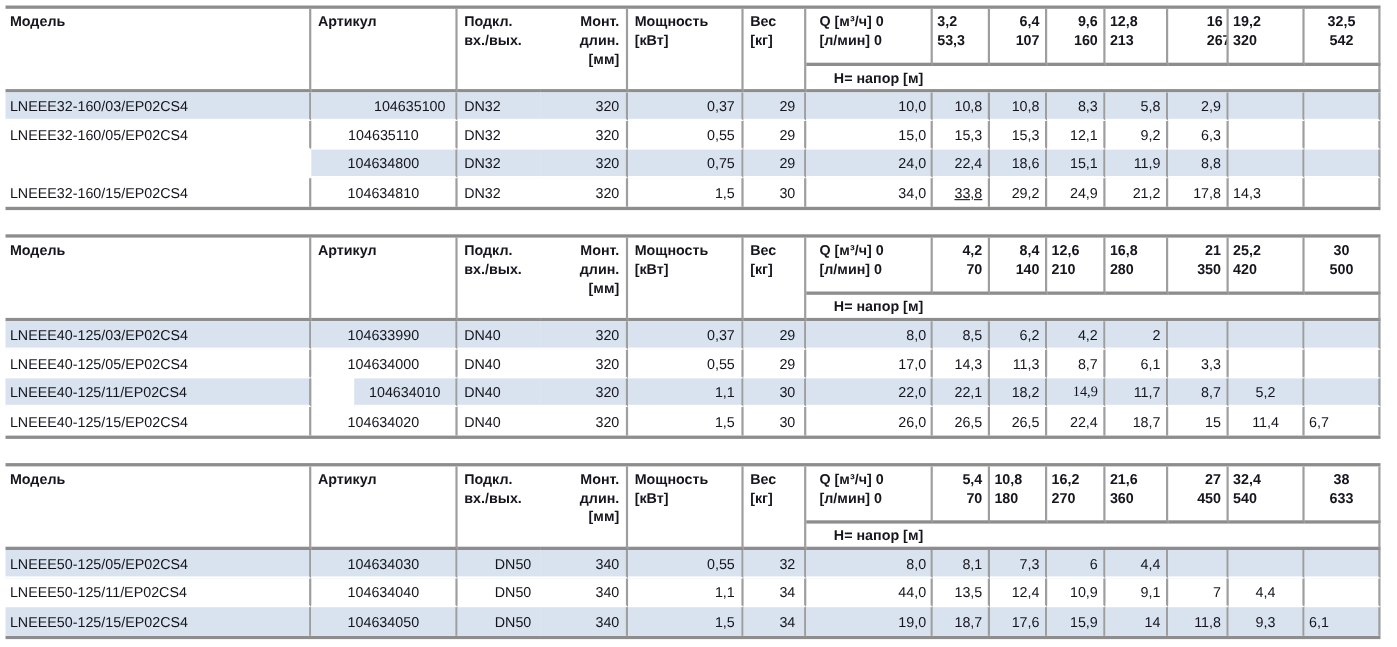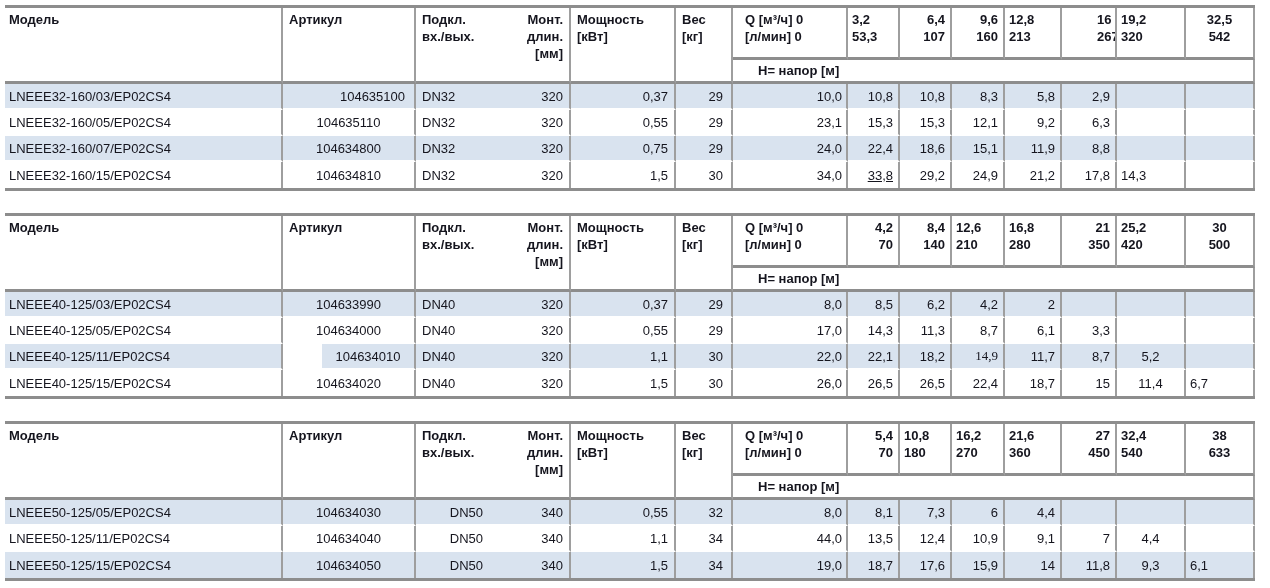--- a/index.html
+++ b/index.html
@@ -112,29 +112,28 @@
       <div class="cell dt vr ar5 alt rb" style="grid-area: 3 / 11;">5,8</div>
       <div class="cell dt vr ar5 alt rb" style="grid-area: 3 / 12;">2,9</div>
       <div class="cell dt vr pl4 alt rb" style="grid-area: 3 / 13;"></div>
       <div class="cell dt vr pl4 alt rb" style="grid-area: 3 / 14;"></div>
       <div class="cell dt vr pl4 rb" style="grid-area: 4 / 1;">LNEEE32-160/05/EP02CS4</div>
       <div class="cell dt vr ac rb" style="grid-area: 4 / 2;">104635110</div>
       <div class="cell dt pl6 rb" style="grid-area: 4 / 3;">DN32</div>
       <div class="cell dt vr ar6 rb" style="grid-area: 4 / 4;">320</div>
       <div class="cell dt vr ar6 rb" style="grid-area: 4 / 5;">0,55</div>
       <div class="cell dt vr ar8 rb" style="grid-area: 4 / 6;">29</div>
-      <div class="cell dt vr ar4 rb" style="grid-area: 4 / 7;">23,1</div>
+      <div class="cell dt vr ar4 rb" style="grid-area: 4 / 7;">15,0</div>
       <div class="cell dt vr ar5 rb" style="grid-area: 4 / 8;">15,3</div>
       <div class="cell dt vr ar5 rb" style="grid-area: 4 / 9;">15,3</div>
       <div class="cell dt vr ar5 rb" style="grid-area: 4 / 10;">12,1</div>
       <div class="cell dt vr ar5 rb" style="grid-area: 4 / 11;">9,2</div>
       <div class="cell dt vr ar5 rb" style="grid-area: 4 / 12;">6,3</div>
       <div class="cell dt vr pl4 rb" style="grid-area: 4 / 13;"></div>
       <div class="cell dt vr pl4 rb" style="grid-area: 4 / 14;"></div>
-      <div class="cell dt vr pl4 alt rb" style="grid-area: 5 / 1;">LNEEE32-160/07/EP02CS4</div>
       <div class="cell dt vr ac alt rb" style="grid-area: 5 / 2;">104634800</div>
       <div class="cell dt pl6 alt rb" style="grid-area: 5 / 3;">DN32</div>
       <div class="cell dt vr ar6 alt rb" style="grid-area: 5 / 4;">320</div>
       <div class="cell dt vr ar6 alt rb" style="grid-area: 5 / 5;">0,75</div>
       <div class="cell dt vr ar8 alt rb" style="grid-area: 5 / 6;">29</div>
       <div class="cell dt vr ar4 alt rb" style="grid-area: 5 / 7;">24,0</div>
       <div class="cell dt vr ar5 alt rb" style="grid-area: 5 / 8;">22,4</div>
       <div class="cell dt vr ar5 alt rb" style="grid-area: 5 / 9;">18,6</div>
       <div class="cell dt vr ar5 alt rb" style="grid-area: 5 / 10;">15,1</div>
       <div class="cell dt vr ar5 alt rb" style="grid-area: 5 / 11;">11,9</div>

